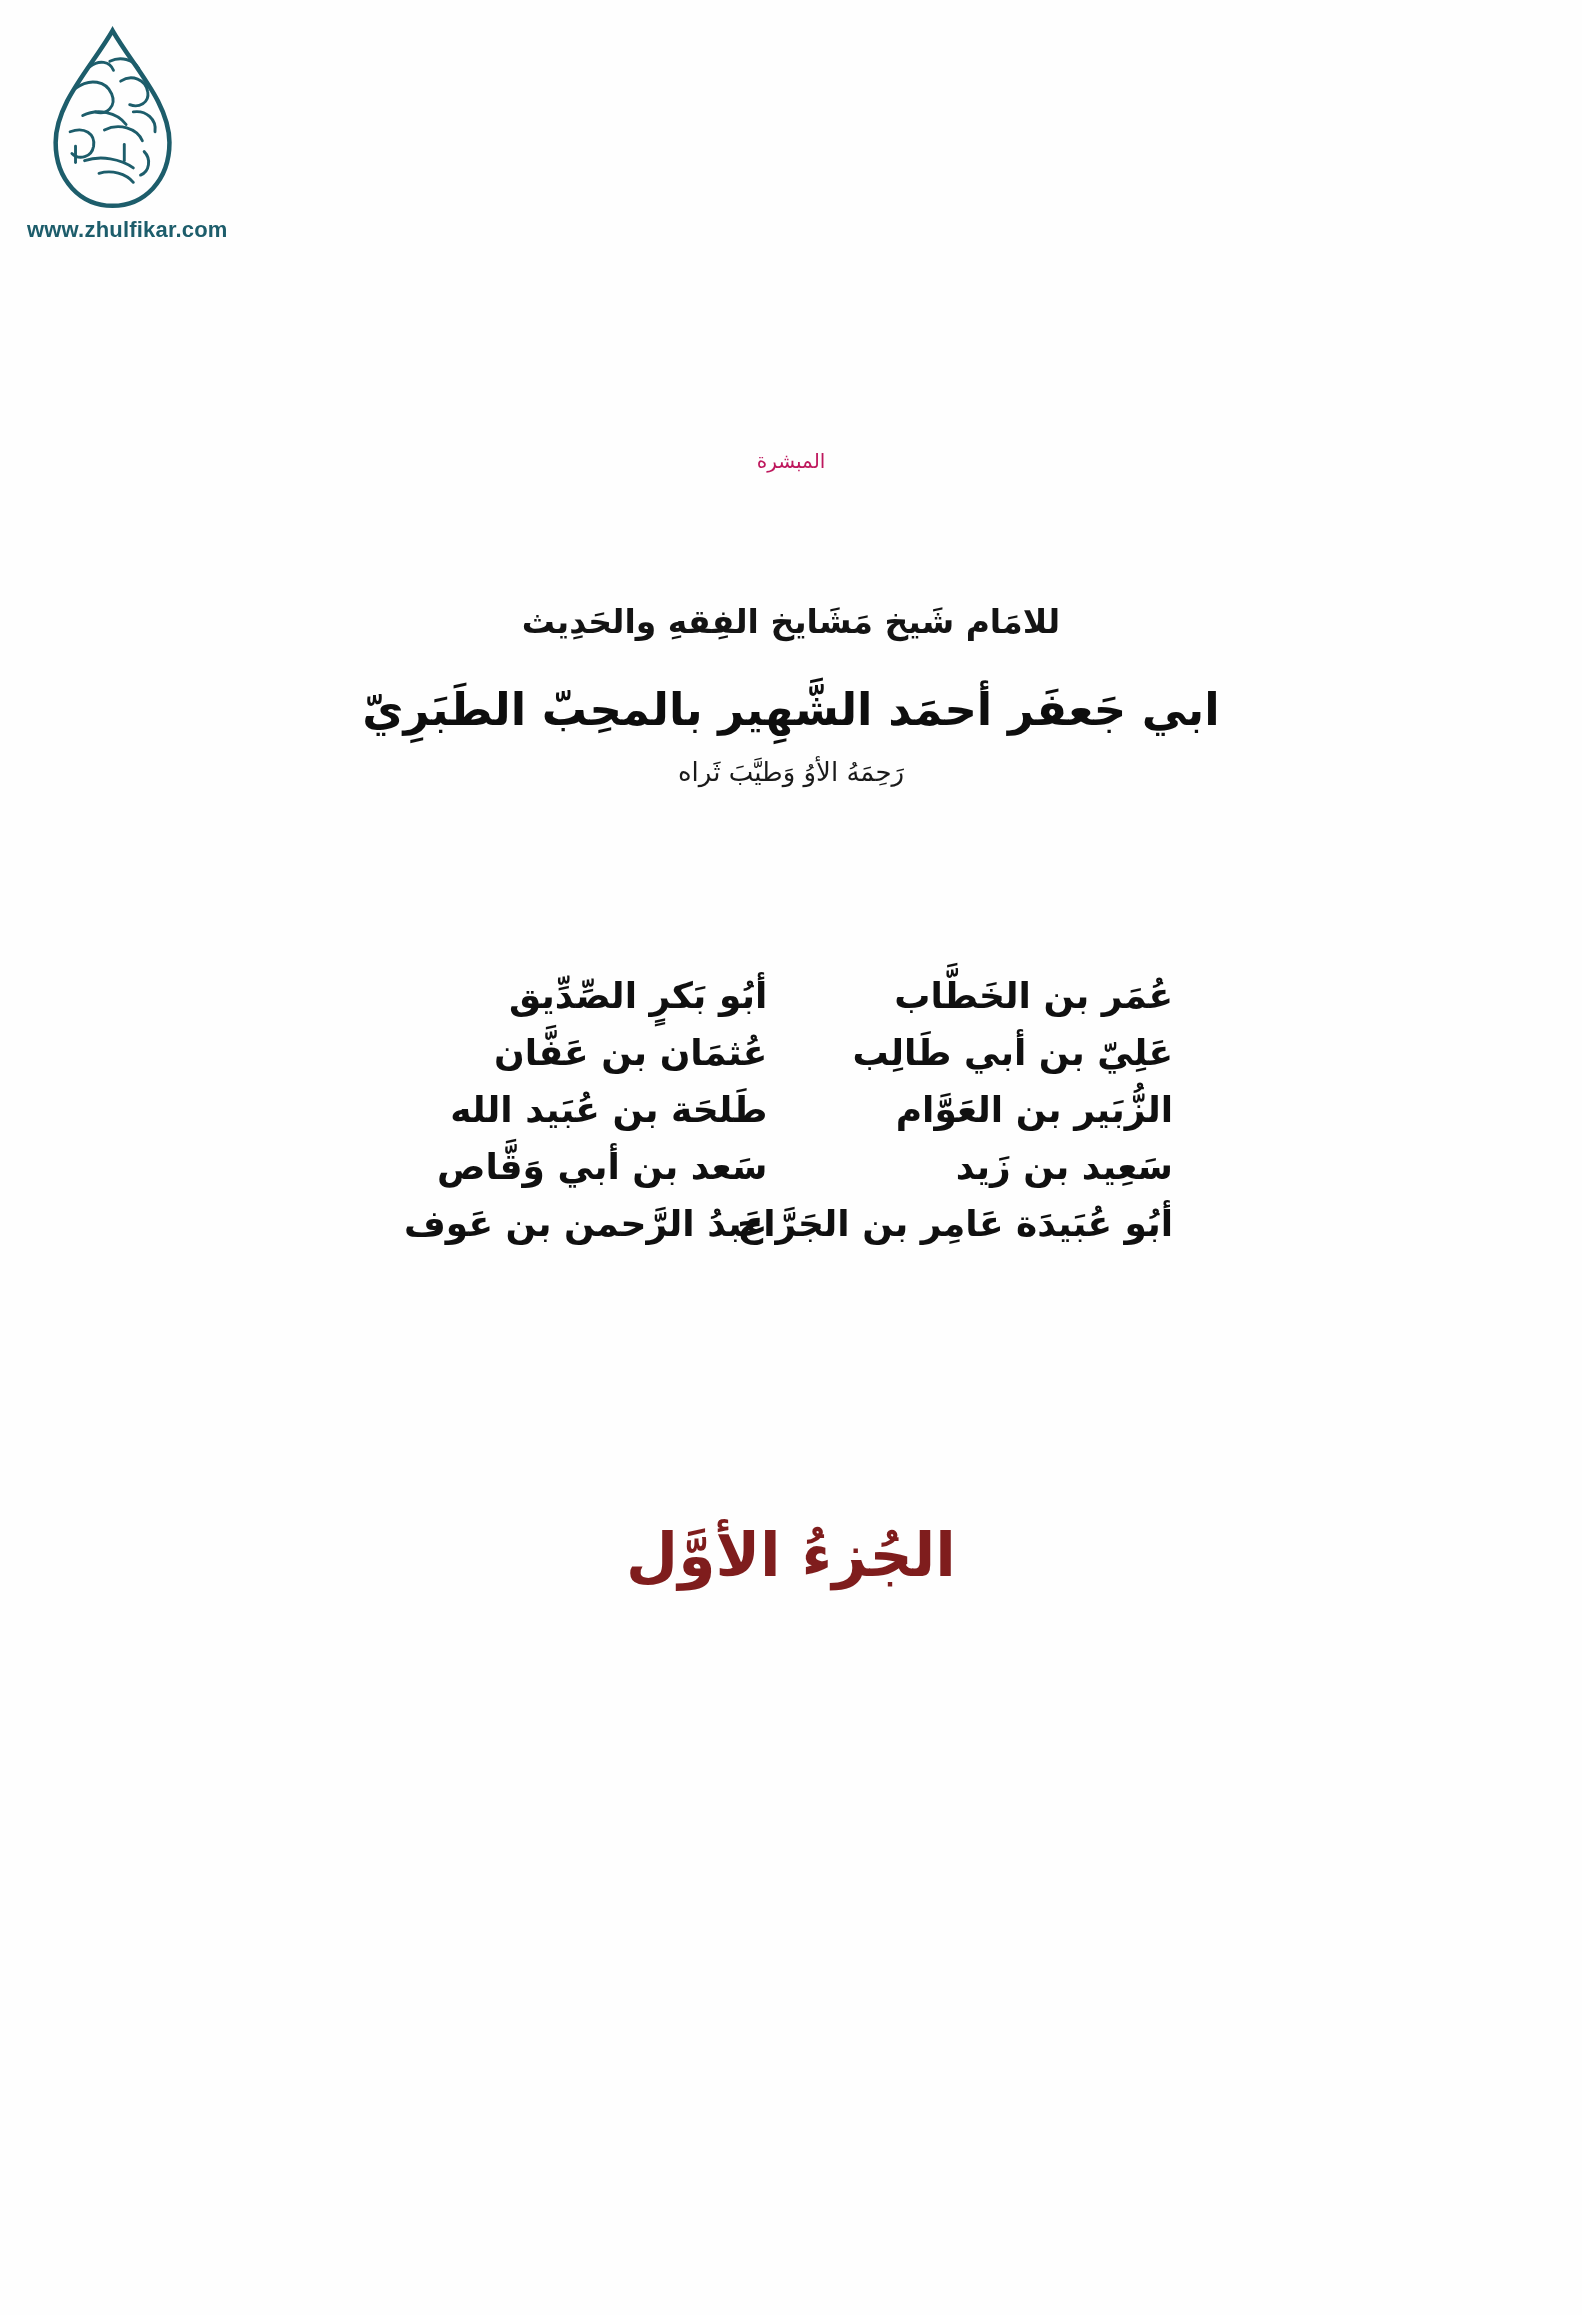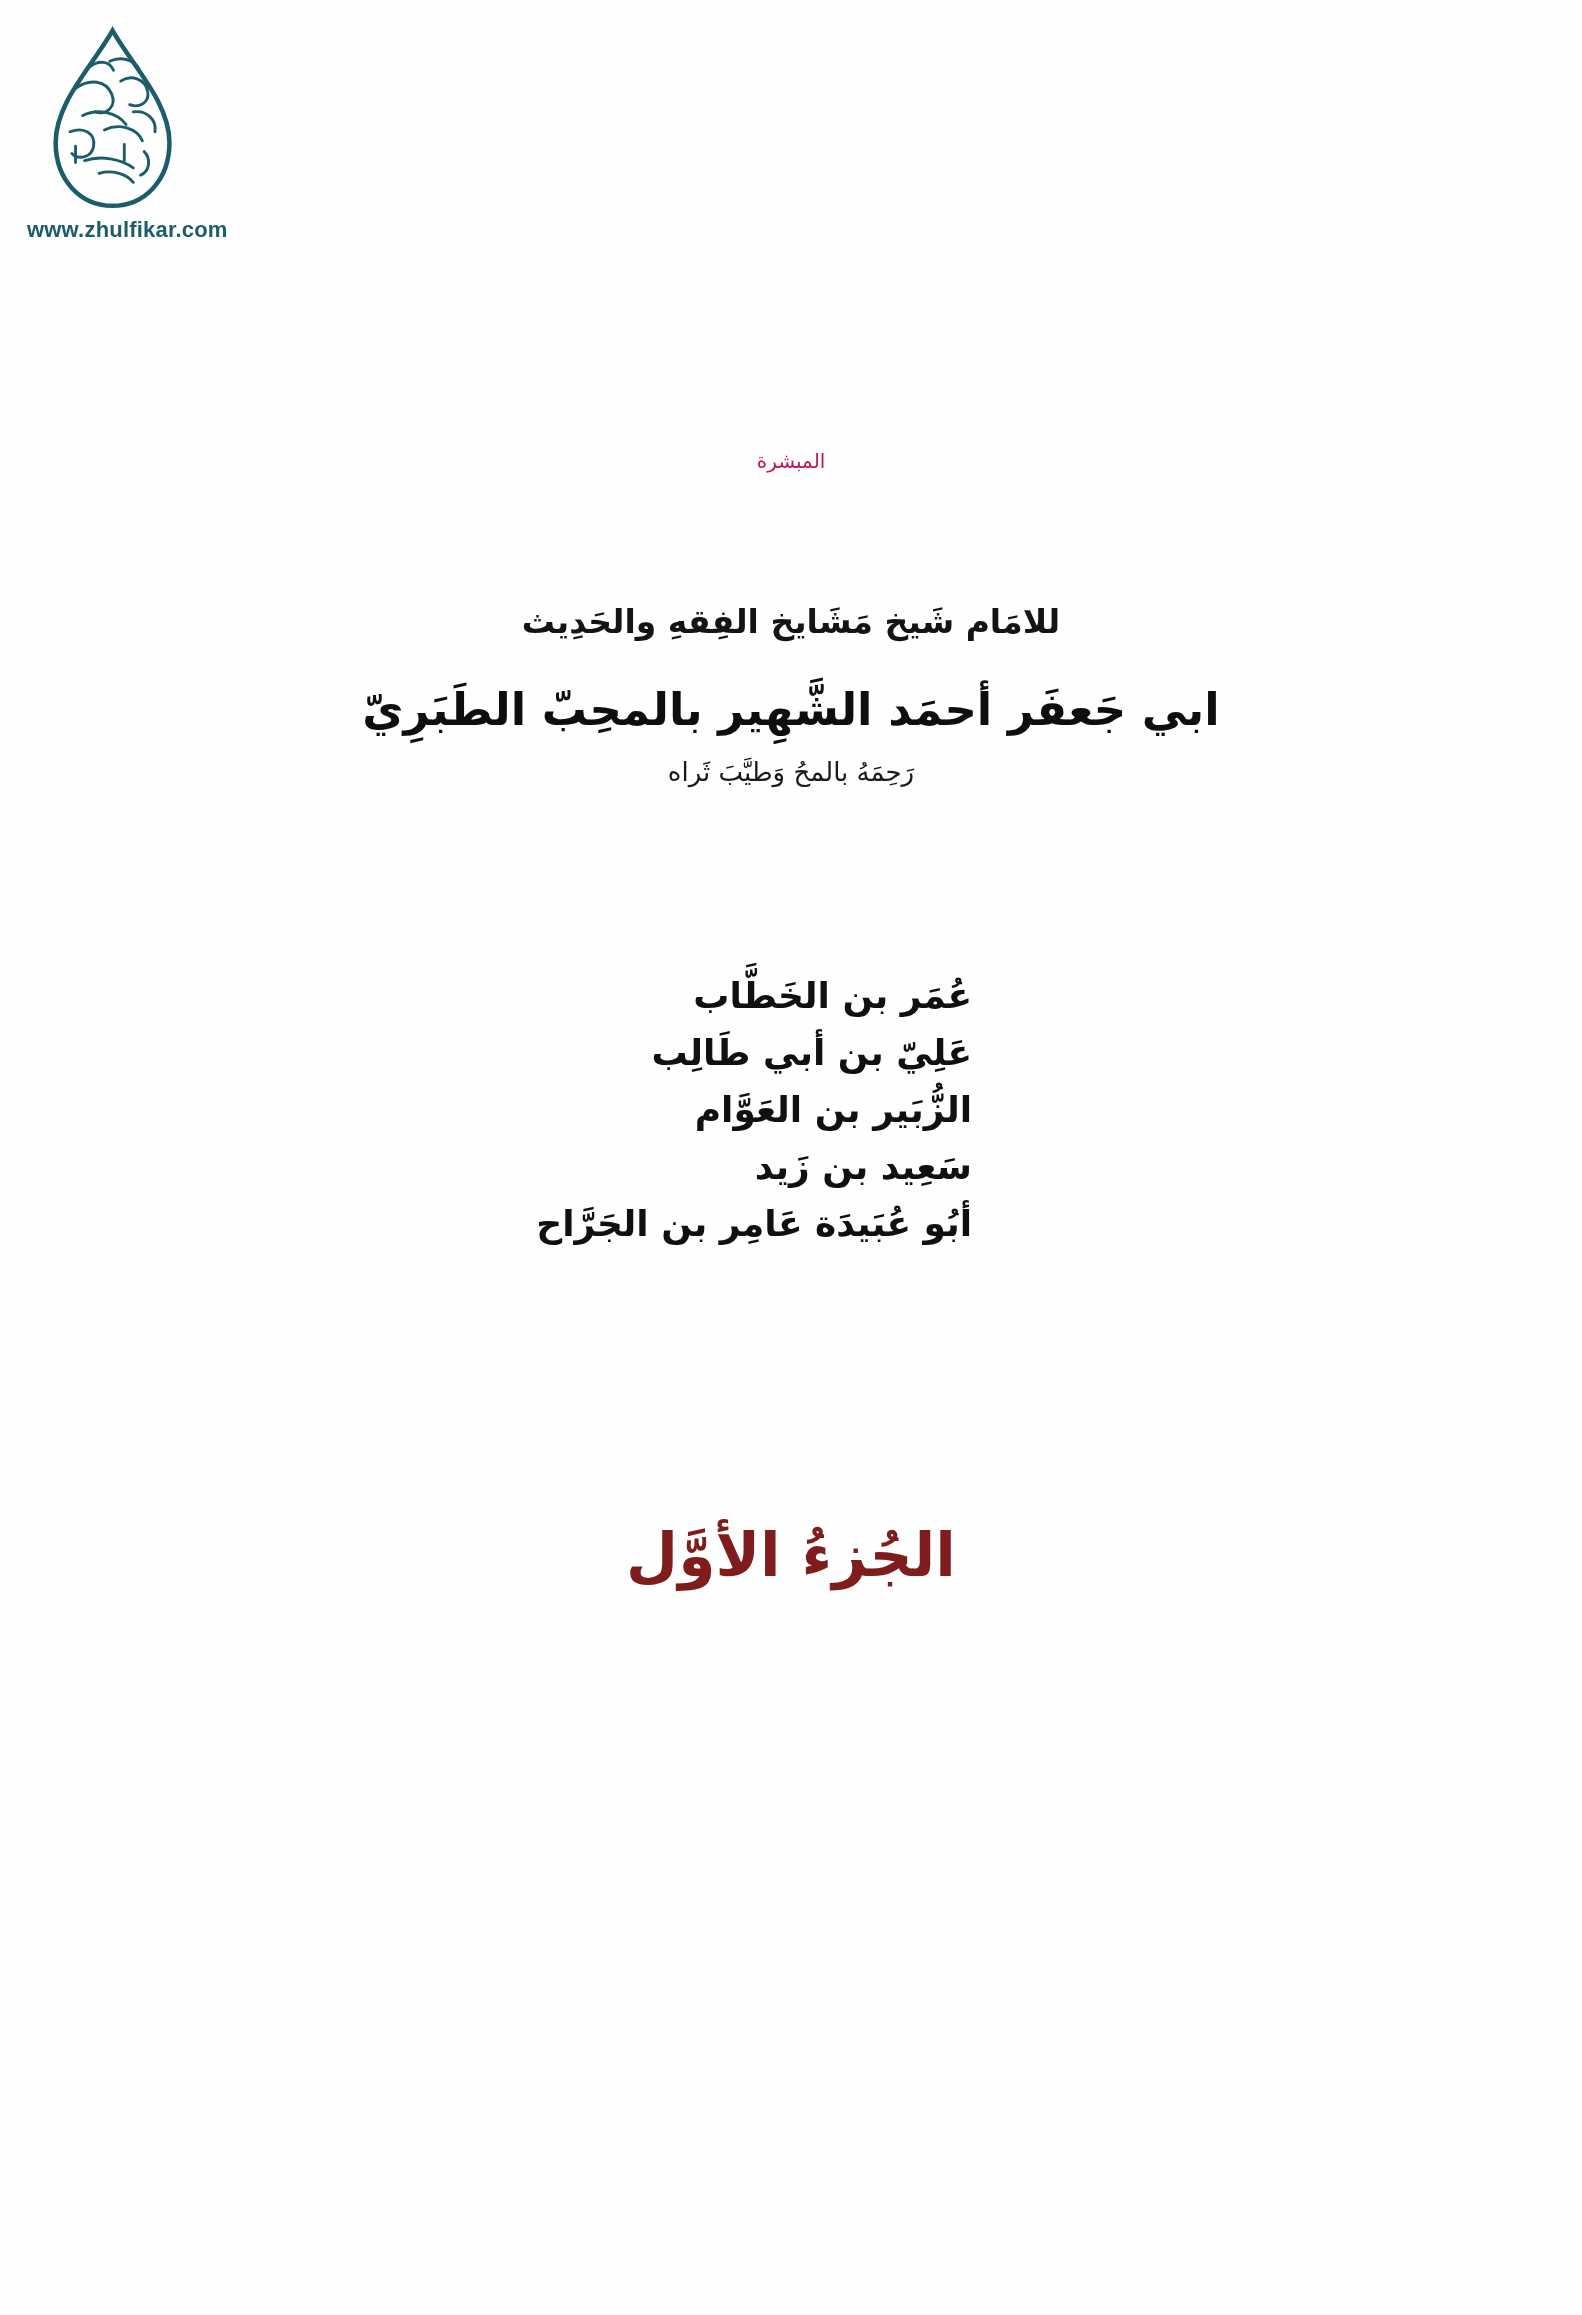--- a/index.html
+++ b/index.html
@@ -164,29 +164,36 @@
       </svg>
     </div>
     <div class="logo-url">www.zhulfikar.com</div>
   </div>
 
   <div class="title-superscript">المبشرة</div>
 
   <div class="author-block">
     <div class="author-line-1">للامَام شَيخ مَشَايخ الفِقهِ والحَدِيث</div>
     <div class="author-line-2">ابي جَعفَر أحمَد الشَّهِير بالمحِبّ الطَبَرِيّ</div>
-    <div class="author-line-3">رَحِمَهُ بالمحُ وَطيَّبَ ثَراه</div>
+    <div class="author-line-3">رَحِمَهُ الأوُ وَطيَّبَ ثَراه</div>
   </div>
 
   <div class="companions">
     <div class="companions-col col-left">
       <div class="companion-row">عُمَر بن الخَطَّاب</div>
       <div class="companion-row">عَلِيّ بن أبي طَالِب</div>
       <div class="companion-row">الزُّبَير بن العَوَّام</div>
       <div class="companion-row">سَعِيد بن زَيد</div>
       <div class="companion-row">أبُو عُبَيدَة عَامِر بن الجَرَّاح</div>
     </div>
+    <div class="companions-col col-right">
+      <div class="companion-row">أبُو بَكرٍ الصِّدِّيق</div>
+      <div class="companion-row">عُثمَان بن عَفَّان</div>
+      <div class="companion-row">طَلحَة بن عُبَيد الله</div>
+      <div class="companion-row">سَعد بن أبي وَقَّاص</div>
+      <div class="companion-row">عَبدُ الرَّحمن بن عَوف</div>
+    </div>
   </div>
 
   <div class="volume">الجُزءُ الأوَّل</div>
 
 </div>
 
 
 </body></html>

